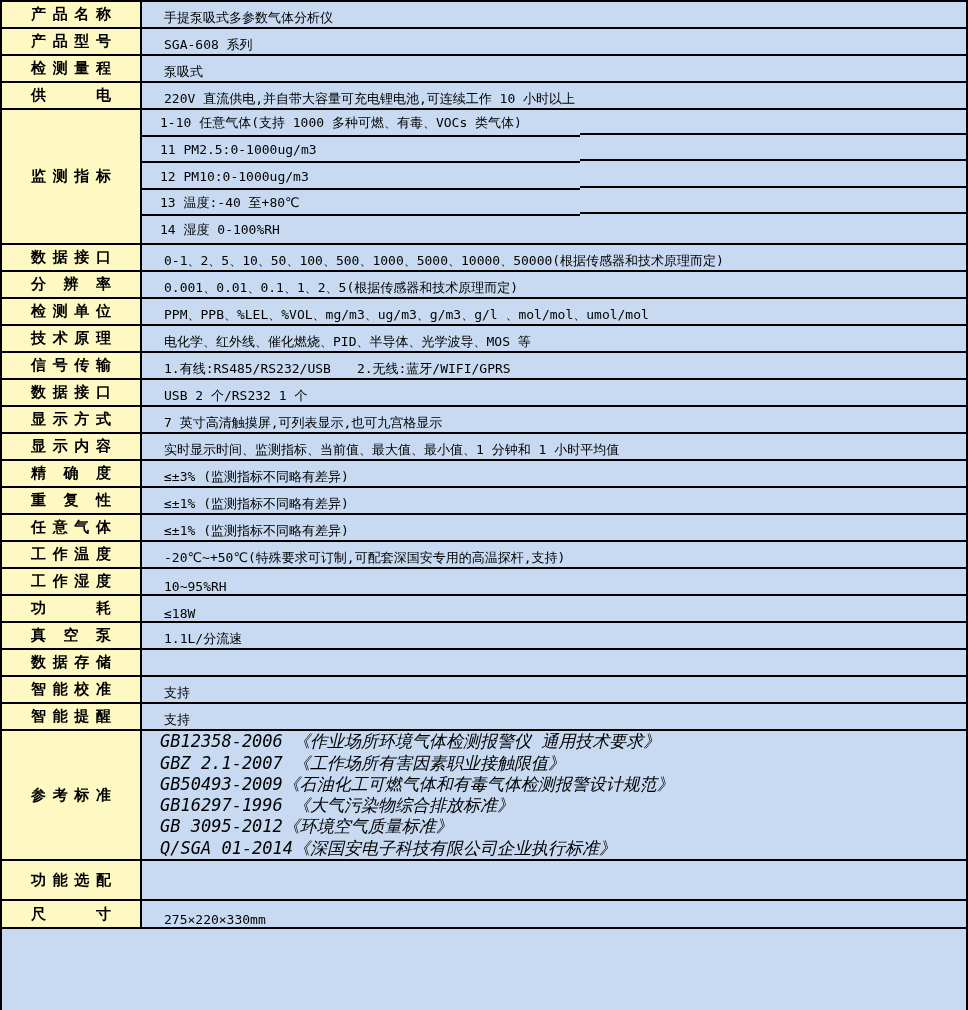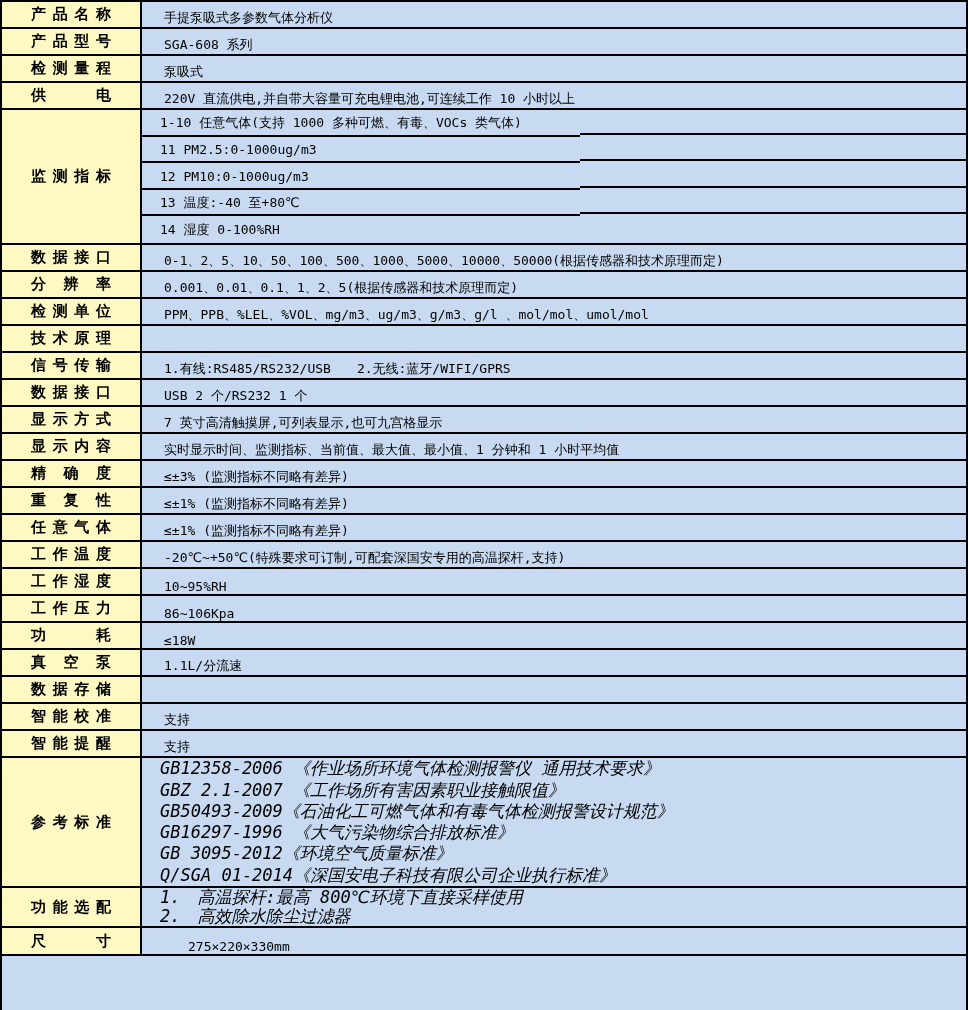--- a/index.html
+++ b/index.html
@@ -4,21 +4,21 @@
 <style>
   html,body{margin:0;padding:0;background:#fff;}
   body{width:968px;height:1010px;overflow:hidden;
        font-family:"DejaVu Sans",sans-serif;color:#000;}
   .spec-table{
     width:968px;height:1010px;box-sizing:border-box;
     border-top:2px solid #000;border-left:2px solid #000;border-right:2px solid #000;
     background:#c7daf1;display:flex;flex-direction:column;
   }
   .row{display:flex;box-sizing:border-box;border-bottom:2px solid #000;height:27px;}
-  .row.h28{height:28px;gap:24px;}
+  .row.h28{height:28px;}
   .row.row-monitor{height:135px;}
   .row.row-ref{height:130px;}
   .row.row-func{height:40px;}
   .label-cell{
     width:140px;flex:0 0 140px;box-sizing:border-box;
     background:#fef9c3;border-right:2px solid #000;
     display:flex;align-items:center;justify-content:center;
   }
   .label-inner{
     display:inline-block;width:80px;
@@ -108,20 +108,21 @@
     <div class="label-cell">
         <span class="label-inner">检测单位</span>
       </div>
     <div class="value-cell"><span>PPM、PPB、%LEL、%VOL、mg/m3、ug/m3、g/m3、g/l 、mol/mol、umol/mol</span></div>
   </div>
 
   <div class="row">
     <div class="label-cell">
         <span class="label-inner">技术原理</span>
       </div>
+    <div class="value-cell"><span>电化学、红外线、催化燃烧、PID、半导体、光学波导、MOS 等</span></div>
   </div>
 
   <div class="row">
     <div class="label-cell">
         <span class="label-inner">信号传输</span>
       </div>
     <div class="value-cell"><span>1.有线:RS485/RS232/USB　　2.无线:蓝牙/WIFI/GPRS</span></div>
   </div>
 
   <div class="row">
@@ -173,26 +174,20 @@
     <div class="value-cell"><span>-20℃~+50℃(特殊要求可订制,可配套深国安专用的高温探杆,支持)</span></div>
   </div>
 
   <div class="row">
     <div class="label-cell">
         <span class="label-inner">工作湿度</span>
       </div>
     <div class="value-cell"><span>10~95%RH</span></div>
   </div>
 
-  <div class="row">
-    <div class="label-cell">
-        <span class="label-inner">工作压力</span>
-      </div>
-    <div class="value-cell"><span>86~106Kpa</span></div>
-  </div>
 
   <div class="row">
     <div class="label-cell">
         <span class="label-inner">功耗</span>
       </div>
     <div class="value-cell"><span>≤18W</span></div>
   </div>
 
   <div class="row">
     <div class="label-cell">
@@ -232,24 +227,20 @@
       <div class="line"><span>GB16297-1996 《大气污染物综合排放标准》</span></div>
       <div class="line"><span>GB 3095-2012《环境空气质量标准》</span></div>
       <div class="line"><span>Q/SGA 01-2014《深国安电子科技有限公司企业执行标准》</span></div>
     </div>
   </div>
 
   <div class="row row-func">
     <div class="label-cell">
         <span class="label-inner">功能选配</span>
       </div>
-    <div class="value-cell multi">
-      <div class="line"><span>1.　高温探杆:最高 800℃环境下直接采样使用</span></div>
-      <div class="line"><span>2.　高效除水除尘过滤器</span></div>
-    </div>
   </div>
 
   <div class="row h28">
     <div class="label-cell">
         <span class="label-inner">尺寸</span>
       </div>
     <div class="value-cell"><span>275×220×330mm</span></div>
   </div>
 
 

